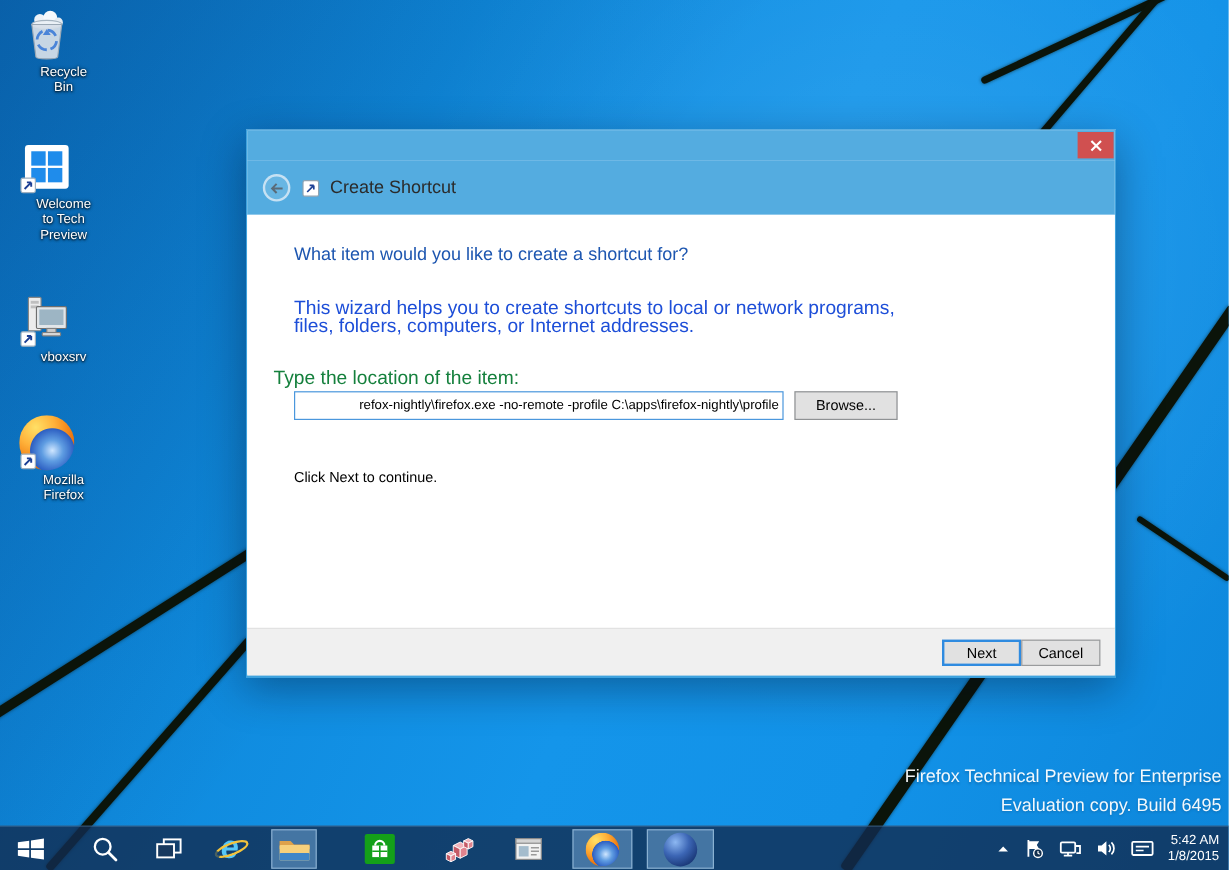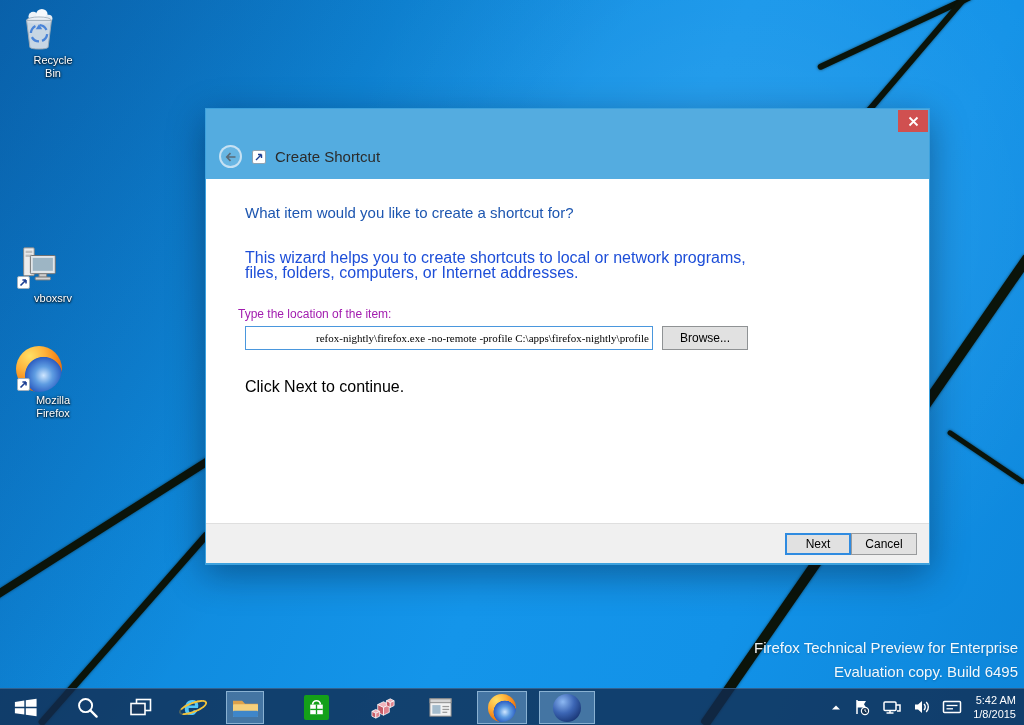--- a/index.html
+++ b/index.html
@@ -50,28 +50,28 @@
   .backbtn { width:23px; height:23px; margin-left:13px; border-radius:50%;
              border:2px solid rgba(230,240,248,0.75); color:#5a6b78; display:flex; align-items:center;
              justify-content:center; font-size:13px; font-weight:bold; background:rgba(255,255,255,0.12); cursor:pointer; }
   .dlg-ico { width:14px; height:14px; margin-left:10px; background:#fff; border:1px solid #8fa3b2;
              border-radius:2px; position:relative; }
   .dlg-title { margin-left:9px; font-size:15px; color:#2b2b2b; }
 
   .dlg-body { position:relative; height:344px; background:#fff; padding-left:39px; padding-right:30px; }
   .dlg-heading { position:absolute; top:25px; left:39px; font-size:15px; color:#1d56b0; }
   .dlg-desc { position:absolute; top:71px; left:39px; width:527px; font-size:16px; line-height:15px; color:#1d4ed8; }
-  .dlg-label { position:absolute; top:128px; left:32px; font-size:12px; color:#a21caf; }
+  .dlg-label { position:absolute; top:128px; left:22px; font-size:16px; color:#15803d; }
   .dlg-input { position:absolute; top:147px; left:39px; width:408px; height:24px; border:1px solid #4a97dd;
-               font-family:Liberation Serif, serif; font-size:11px; color:#000;
+               font-family:Liberation Sans, sans-serif; font-size:11px; color:#000;
                padding:0 3px; text-align:right; outline:none; }
   .browsebtn { position:absolute; top:147px; left:456px; width:86px; height:24px; background:#e1e1e1;
                border:1px solid #8f9294; font-size:12px; color:#000; cursor:pointer;
                font-family:"Liberation Sans","DejaVu Sans",sans-serif; }
-  .dlg-hint { position:absolute; top:199px; left:39px; font-size:16px; color:#000; }
+  .dlg-hint { position:absolute; top:212px; left:39px; font-size:12px; color:#000; }
 
   .dlg-footer { height:40px; background:#f0f0f0; border-top:1px solid #dfdfdf; display:flex;
                 align-items:center; justify-content:flex-end; padding-right:12px; }
   .fbtn { width:66px; height:22px; background:#e1e1e1; font-size:12px; color:#000; cursor:pointer;
           font-family:"Liberation Sans","DejaVu Sans",sans-serif; }
   .fbtn.next { border:2px solid #2f8be0; }
   .fbtn.cancel { border:1px solid #999b9d; }
 
   
   .taskbar { position:absolute; left:0; right:0; bottom:0; height:37px;
@@ -108,20 +108,37 @@
         <circle cx="34" cy="13" r="4" fill="#e4ebf2"></circle>
         <ellipse cx="24" cy="15" rx="13" ry="3.6" fill="#eaf0f6" stroke="#a6b4c0" stroke-width="1"></ellipse>
         <path d="M11,15 L37,15 L33.5,43 C33.5,45.5 14.5,45.5 14.5,43 Z" fill="#d6dfe8" fill-opacity="0.93" stroke="#9aa8b5" stroke-width="1"></path>
         <path d="M24,37 a8.5,8.5 0 1 1 0.1,0" fill="none" stroke="#4a84d8" stroke-width="2.4" stroke-dasharray="9 4.5"></path>
         <polygon points="24,19 27.4,24.2 20.6,24.2" fill="#4a84d8"></polygon>
       </svg>
     </div>
     <div class="lbl">Recycle Bin</div>
   </div>
 
+  <div class="dicon" style="left:0; top:116px;">
+    <div class="art">
+      <svg width="46" height="46" viewBox="0 0 48 48">
+        <rect x="5" y="5" width="38" height="38" rx="3" fill="#ffffff"></rect>
+        <rect x="10.5" y="10.5" width="12.5" height="12.5" fill="#1f8ceb"></rect>
+        <rect x="25" y="10.5" width="12.5" height="12.5" fill="#1f8ceb"></rect>
+        <rect x="10.5" y="25" width="12.5" height="12.5" fill="#1f8ceb"></rect>
+        <rect x="25" y="25" width="12.5" height="12.5" fill="#1f8ceb"></rect>
+      </svg>
+      <div class="shortcut-ov">
+        <svg width="11" height="11" viewBox="0 0 11 11" style="display:block;margin:0 auto;">
+          <path d="M2.5,8.5 L8,3 M8,3 H4.4 M8,3 V6.6" stroke="#1c3f94" stroke-width="1.6" fill="none"></path>
+        </svg>
+      </div>
+    </div>
+    <div class="lbl">Welcome to Tech Preview</div>
+  </div>
 
   <div class="dicon" style="left:0; top:244px;">
     <div class="art">
       <svg width="46" height="46" viewBox="0 0 48 48">
         <rect x="8" y="4" width="11" height="29" rx="1" fill="#ececec" stroke="#868686"></rect>
         <rect x="10" y="7" width="7" height="2.5" fill="#bfbfbf"></rect>
           <rect x="10" y="11" width="7" height="2.5" fill="#bfbfbf"></rect>
         <rect x="15" y="12" width="26" height="19" rx="1" fill="#e2e6e9" stroke="#6f6f6f"></rect>
         <rect x="17.5" y="14.5" width="21" height="13.5" fill="#9db5c4"></rect>
         <rect x="24" y="31" width="8" height="3.5" fill="#cccccc" stroke="#808080"></rect>

